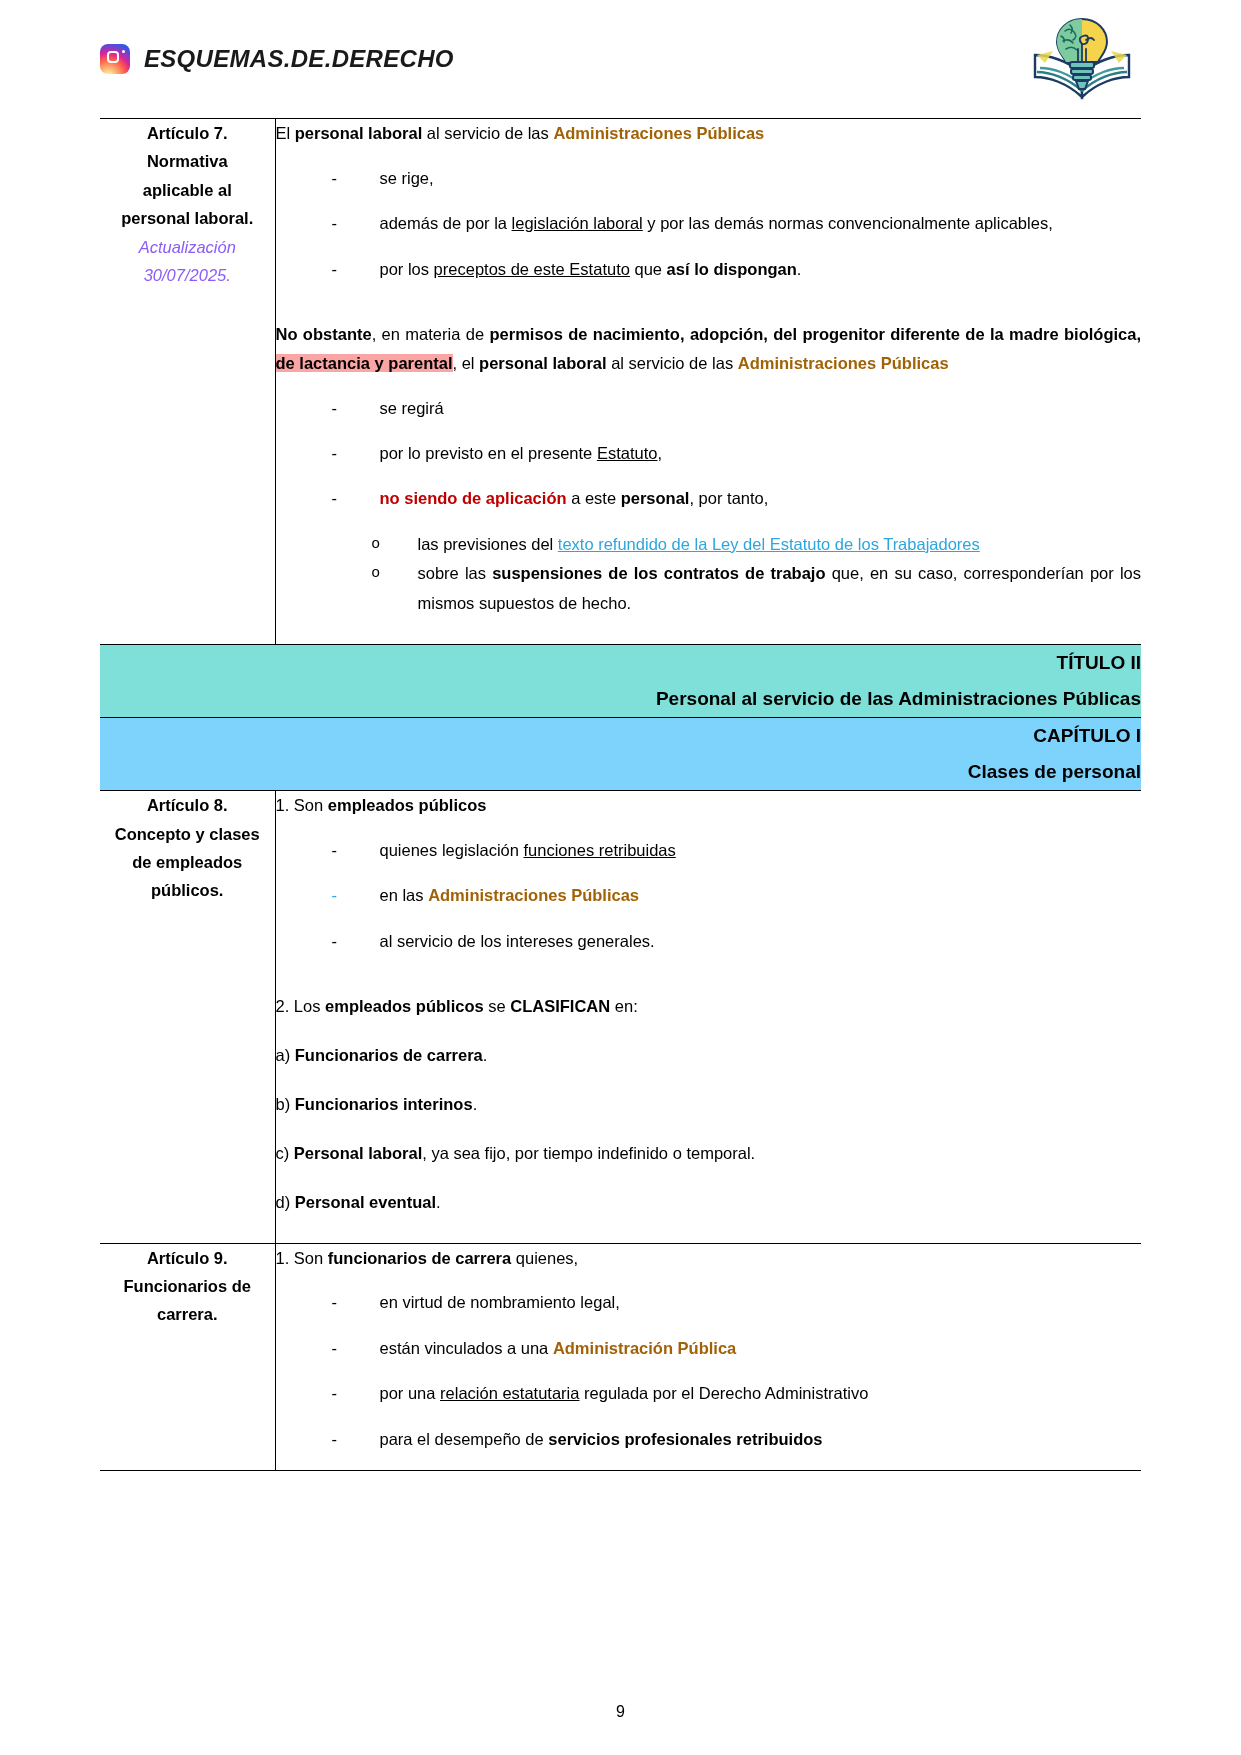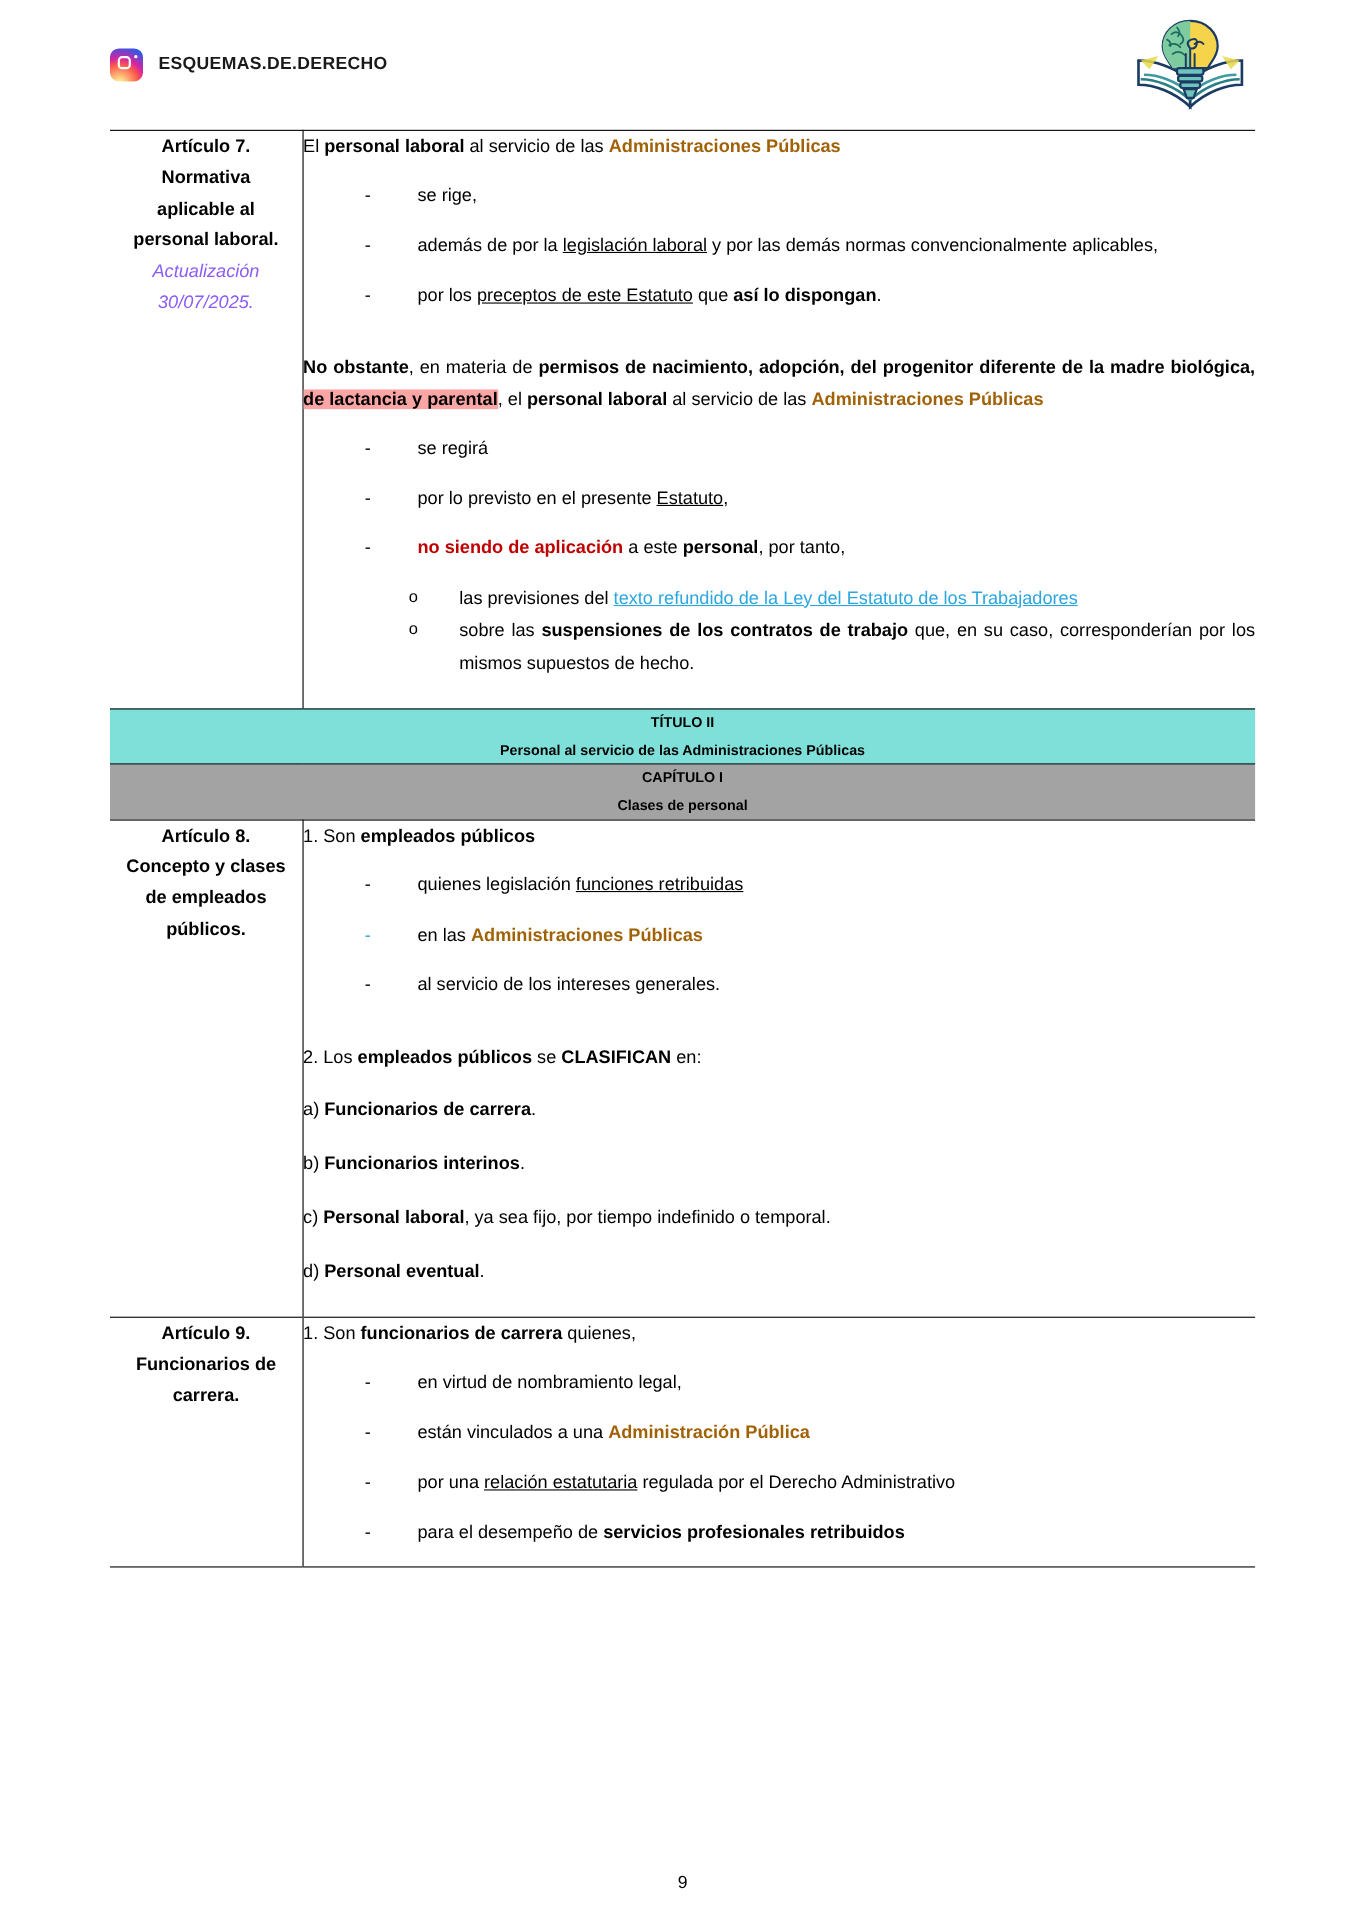--- a/index.html
+++ b/index.html
@@ -60,23 +60,24 @@
   .ig-icon::after {
     content: "";
     position: absolute;
     right: 5.5px; top: 5.5px;
     width: 3px; height: 3px;
     background: #fff;
     border-radius: 50%;
   }
   .brand-text {
     font-weight: bold;
-    font-size: 16px;
+    font-size: 24px;
     letter-spacing: 0.3px;
     color: #1a1a1a;
+    font-style: italic;
   }
   .logo-wrap {
     width: 120px;
     height: 96px;
     display: flex;
     align-items: center;
     justify-content: flex-end;
   }
 
   
@@ -170,29 +171,29 @@
 
   .para { margin: 0; }
   .gap  { height: 20px; }
   .gap-lg { height: 26px; }
   .justify { text-align: justify; }
 
   
   .banner {
     border-top: 1.3px solid #000;
     border-bottom: 1.3px solid #000;
-    text-align: center;
+    text-align: right;
     font-weight: bold;
     line-height: 1.9;
     padding: 22px 10px 30px 10px;
     box-sizing: border-box;
-    font-size: 13px;
+    font-size: 19px;
   }
   .banner-title { background: #7fe0da; }
-  .banner-chapter { background: #a3a3a3; }
+  .banner-chapter { background: #7dd3fc; }
 
   .banner .l1 { display: block; }
   .banner .l2 { display: block; }
 
   
   .footer {
     position: absolute;
     left: 0;
     right: 0;
     bottom: 34px;

